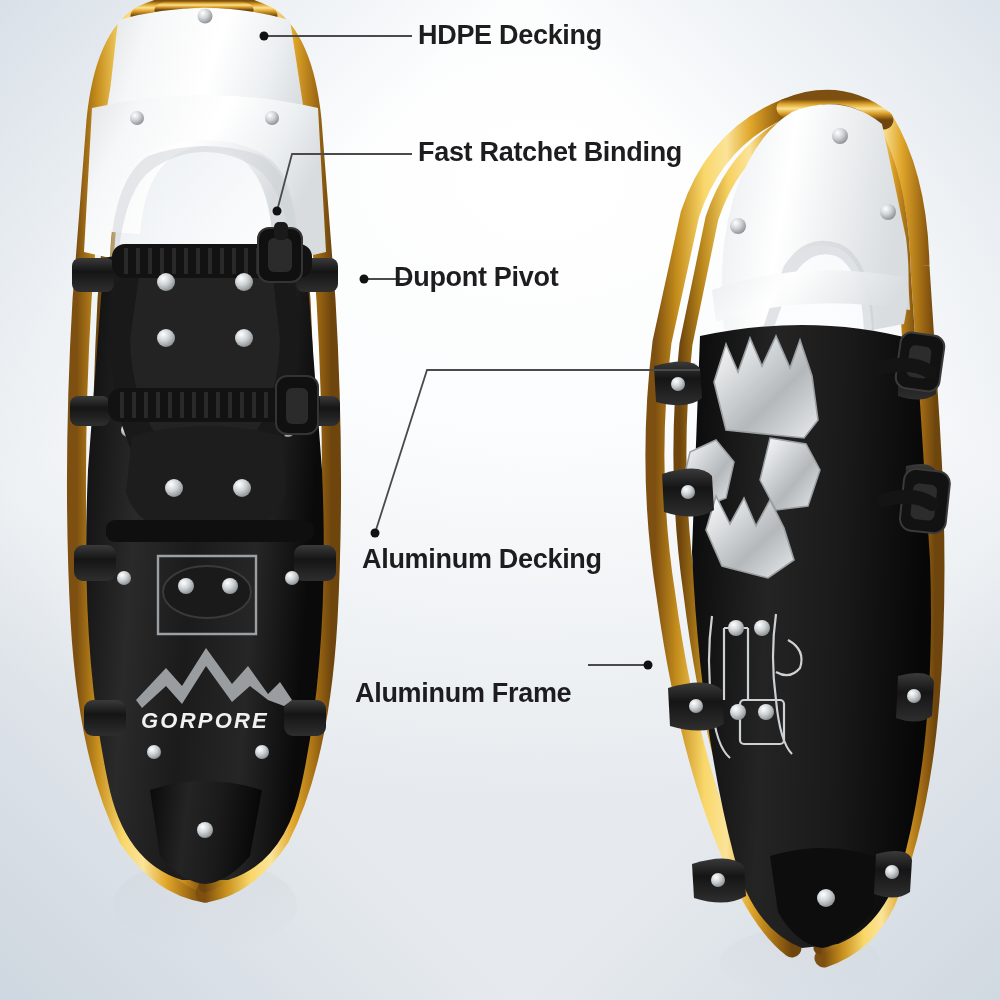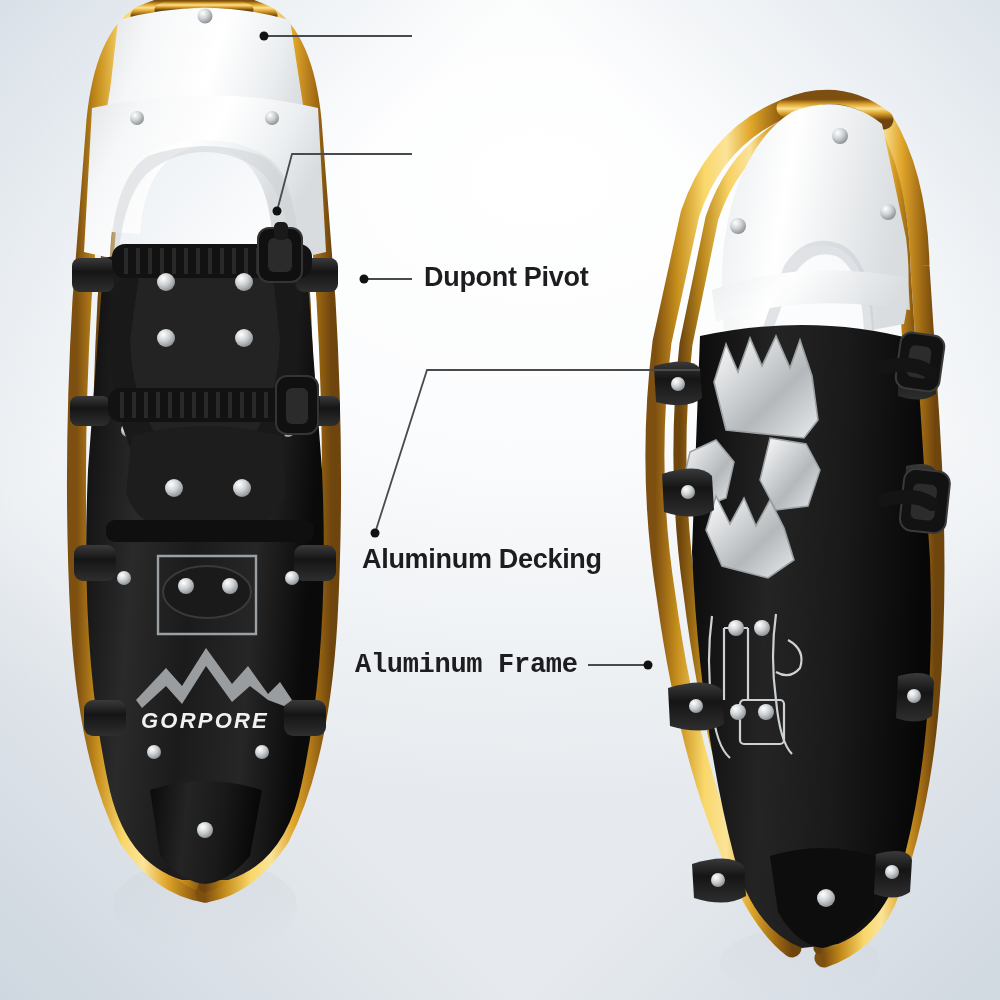--- a/index.html
+++ b/index.html
@@ -33,23 +33,23 @@
     position:absolute;
     font-weight:bold;
     font-size:27px;
     line-height:1;
     color:#1d1d1f;
     letter-spacing:-0.3px;
     white-space:nowrap;
   }
   #lbl-hdpe     { left:418px; top:22px; }
   #lbl-ratchet  { left:418px; top:139px; }
-  #lbl-pivot    { left:424px; top:264px; }
+  #lbl-pivot    { left:394px; top:264px; }
   #lbl-crampons { left:362px; top:546px; }
-  #lbl-frame    { left:355px; top:652px;font-family:Liberation Mono, monospace; }
+  #lbl-frame    { left:355px; top:680px; }
 </style>
 </head>
 <body>
 
 <div id="stage">
   <div id="bg-vignette"></div>
 
   <svg class="art" viewBox="0 0 1000 1000">
     <defs>
 
@@ -388,20 +388,22 @@
     </g>
     <g fill="#111111">
       <circle cx="264" cy="36" r="4.5"></circle>
       <circle cx="277" cy="211" r="4.5"></circle>
       <circle cx="364" cy="279" r="4.5"></circle>
       <circle cx="375" cy="533" r="4.5"></circle>
       <circle cx="648" cy="665" r="4.5"></circle>
     </g>
   </svg>
 
-
+  <div class="label" id="lbl-hdpe">HDPE Decking</div>
+
+  <div class="label" id="lbl-ratchet">Fast Ratchet Binding</div>
 
   <div class="label" id="lbl-pivot">Dupont Pivot</div>
 
   <div class="label" id="lbl-crampons">Aluminum Decking</div>
 
   <div class="label" id="lbl-frame">Aluminum Frame</div>
 </div>
 
 </body></html>

